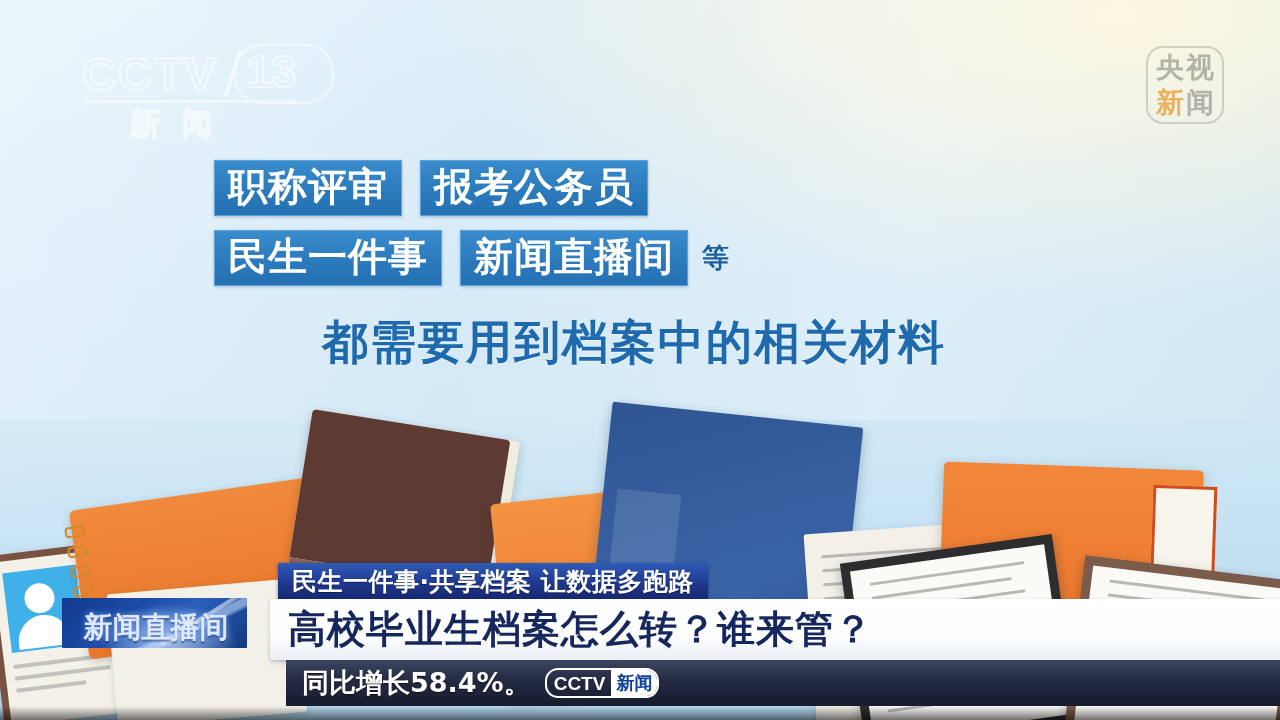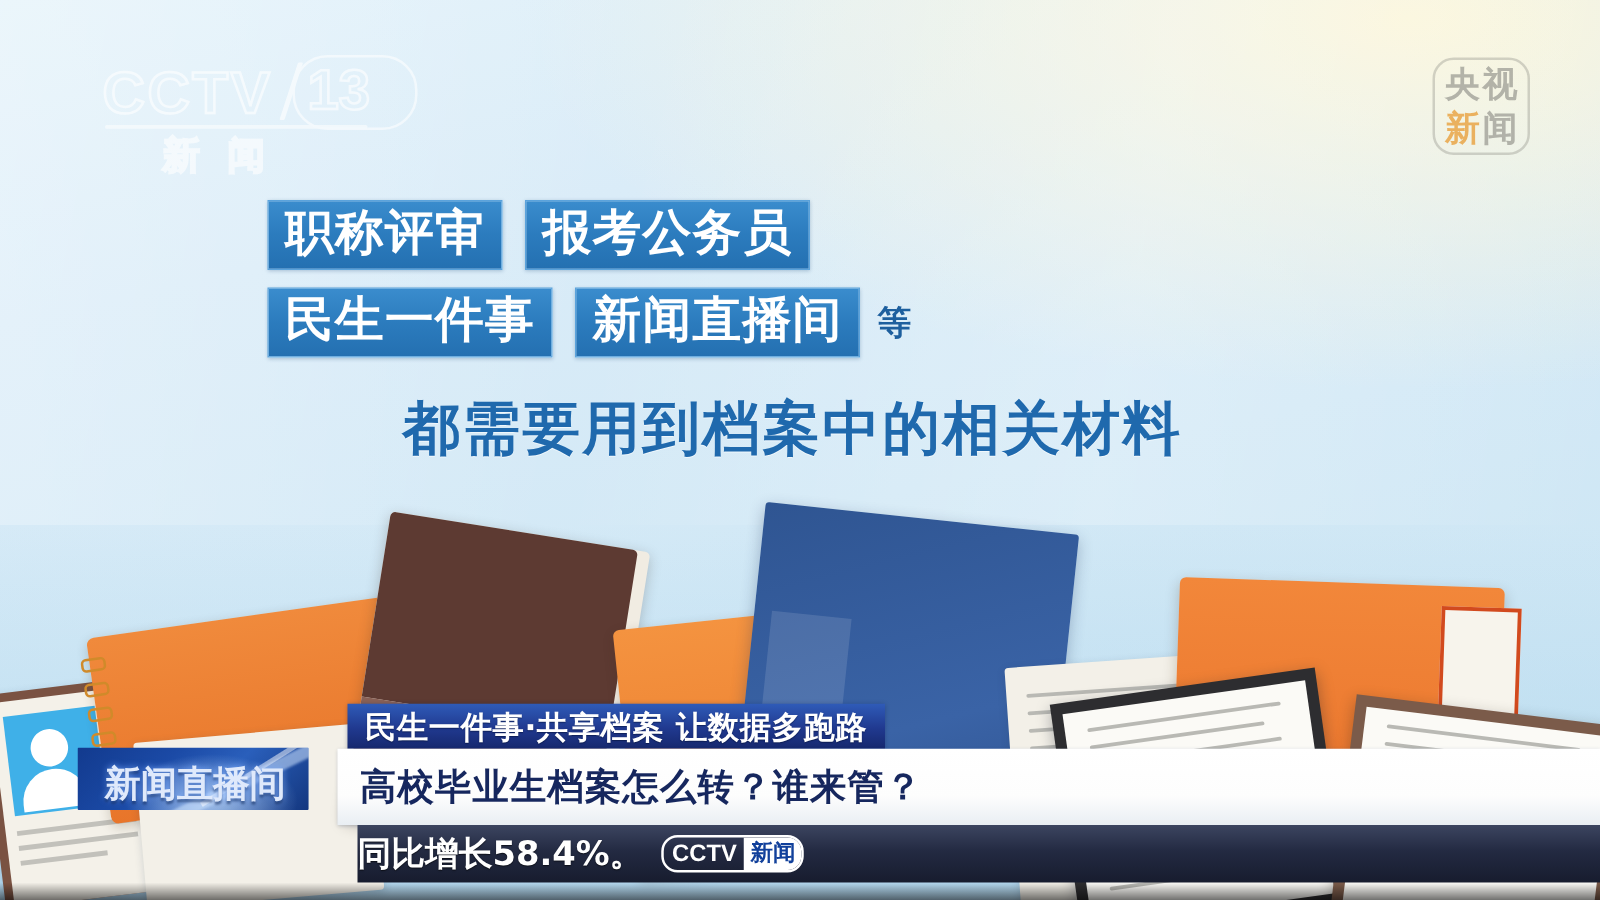--- a/index.html
+++ b/index.html
@@ -163,37 +163,37 @@
   }
 
   
   .headband{
     position:absolute;left:270px;right:0;top:599px;height:61px;
     background:linear-gradient(180deg,#ffffff 0%,#fdfdfd 62%,#e9eef3 100%);
     display:flex;align-items:center;
     box-shadow:0 1px 3px rgba(30,50,90,.25);
   }
   .headband span{
-    color:#16275e;font-size:29px;font-weight:700;letter-spacing:1px;
+    color:#16275e;font-size:38px;font-weight:700;letter-spacing:1px;
     padding-left:18px;white-space:nowrap;
     font-family:"DejaVu Sans",sans-serif;
   }
 
   
   .ticker{
     position:absolute;left:286px;right:0;top:660px;height:46px;
     background:linear-gradient(180deg,#3c4560 0%,#232a42 45%,#171c2e 100%);
     display:flex;align-items:center;overflow:hidden;
   }
   .ticker .tk{
     color:#ffffff;font-size:27px;font-weight:700;white-space:nowrap;
     font-family:"DejaVu Sans",sans-serif;
     text-shadow:0 1px 1px rgba(0,0,0,.6);
   }
-  .tk-a{}
+  .tk-a{padding-left:16px;}
   .cctv-badge{
     margin:0 14px;flex:none;
     border:2px solid #ffffff;border-radius:13px;height:26px;
     display:flex;align-items:center;overflow:hidden;
   }
   .cctv-badge .cb-left{
     display:flex;align-items:center;padding:0 6px 0 7px;height:100%;
   }
   .cctv-badge .cb-left b{
     font-size:19px;font-weight:700;color:#ffffff;letter-spacing:0px;

